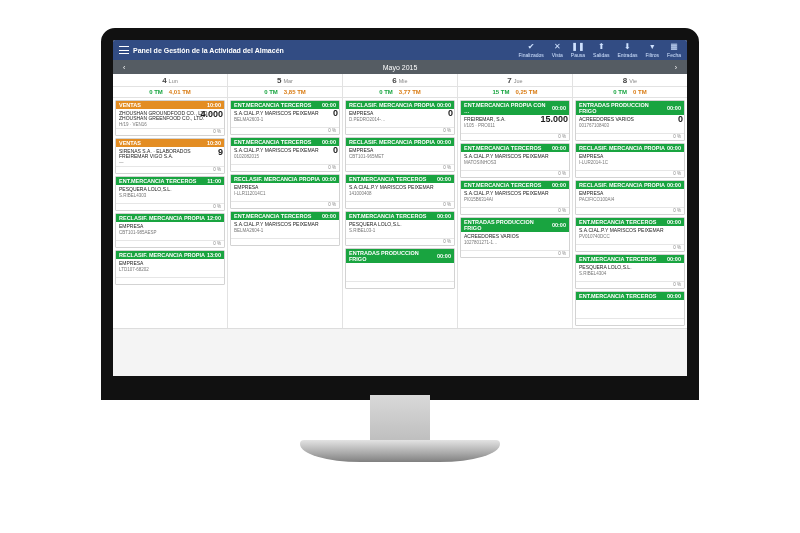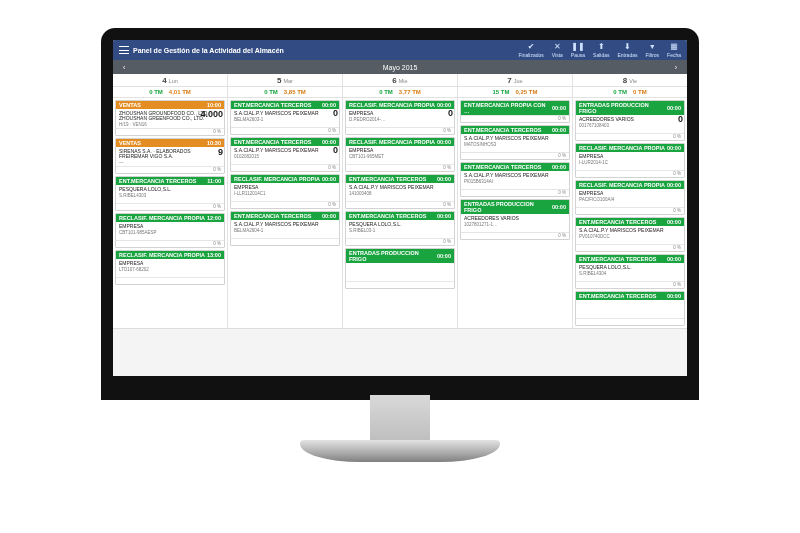--- a/index.html
+++ b/index.html
@@ -349,20 +349,25 @@
           <div class="daytotals">
             <span class="tm-green">15 TM</span>
             <span class="tm-orange">0,25 TM</span>
           </div>
           <div class="lane">
             <div class="card green">
               <div class="card-head">
                 <span>ENT.MERCANCIA PROPIA CON …</span>
                 <span>00:00</span>
               </div>
+              <div class="card-body">
+                <div class="company">FREIREMAR, S.A.</div>
+                <div class="ref">I/105 · PRO011</div>
+                <div class="amount">15.000</div>
+              </div>
               <div class="footer">
                 <span class="pct">0 %</span>
                 <div class="bar"></div>
               </div>
             </div>
             <div class="card green">
               <div class="card-head">
                 <span>ENT.MERCANCIA TERCEROS</span>
                 <span>00:00</span>
               </div>

